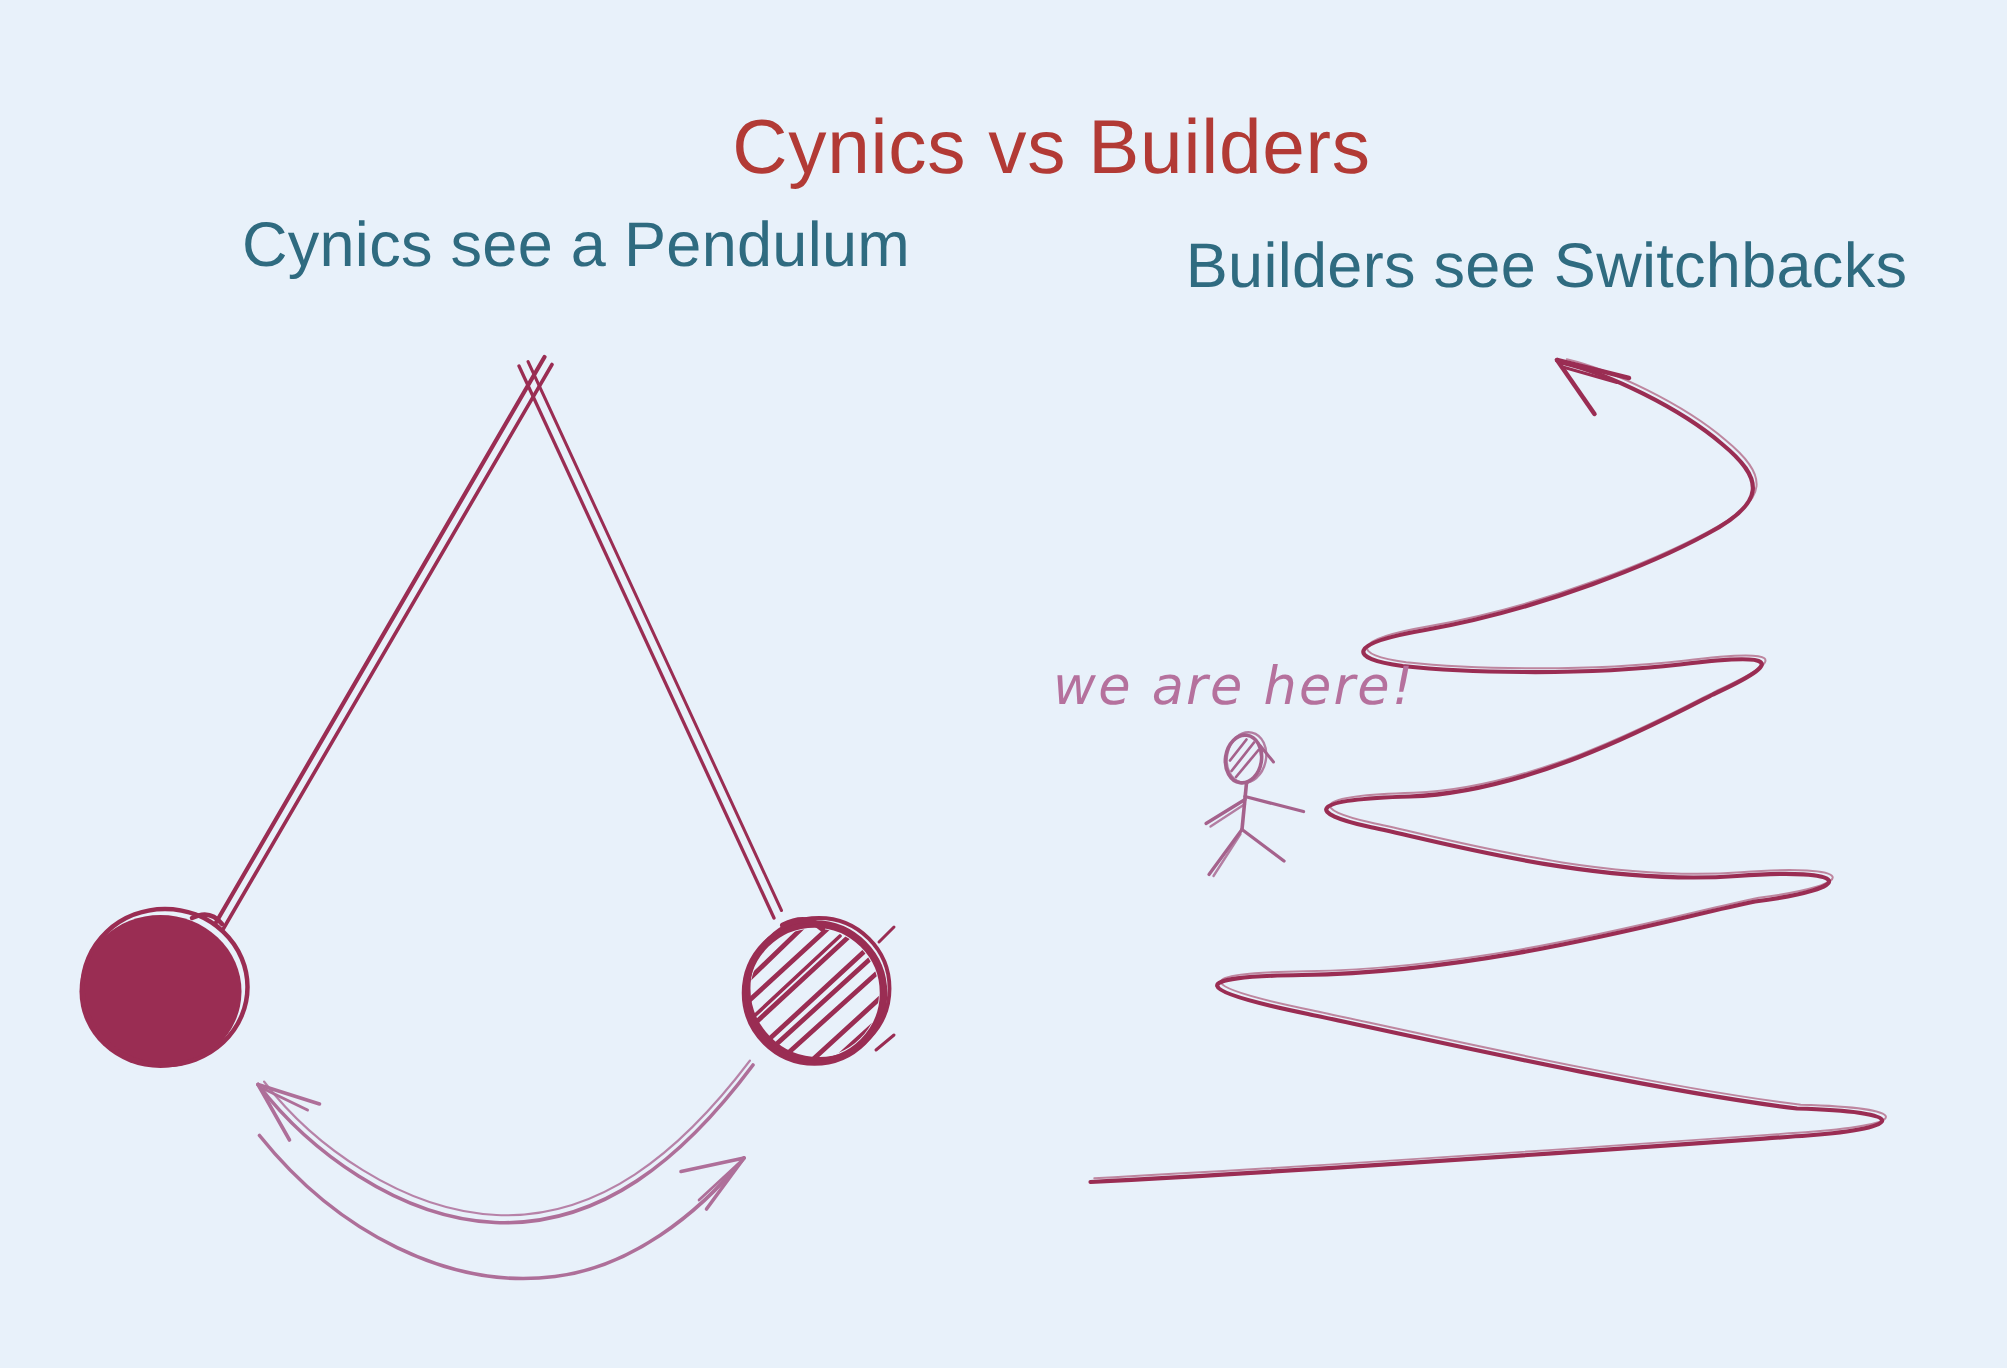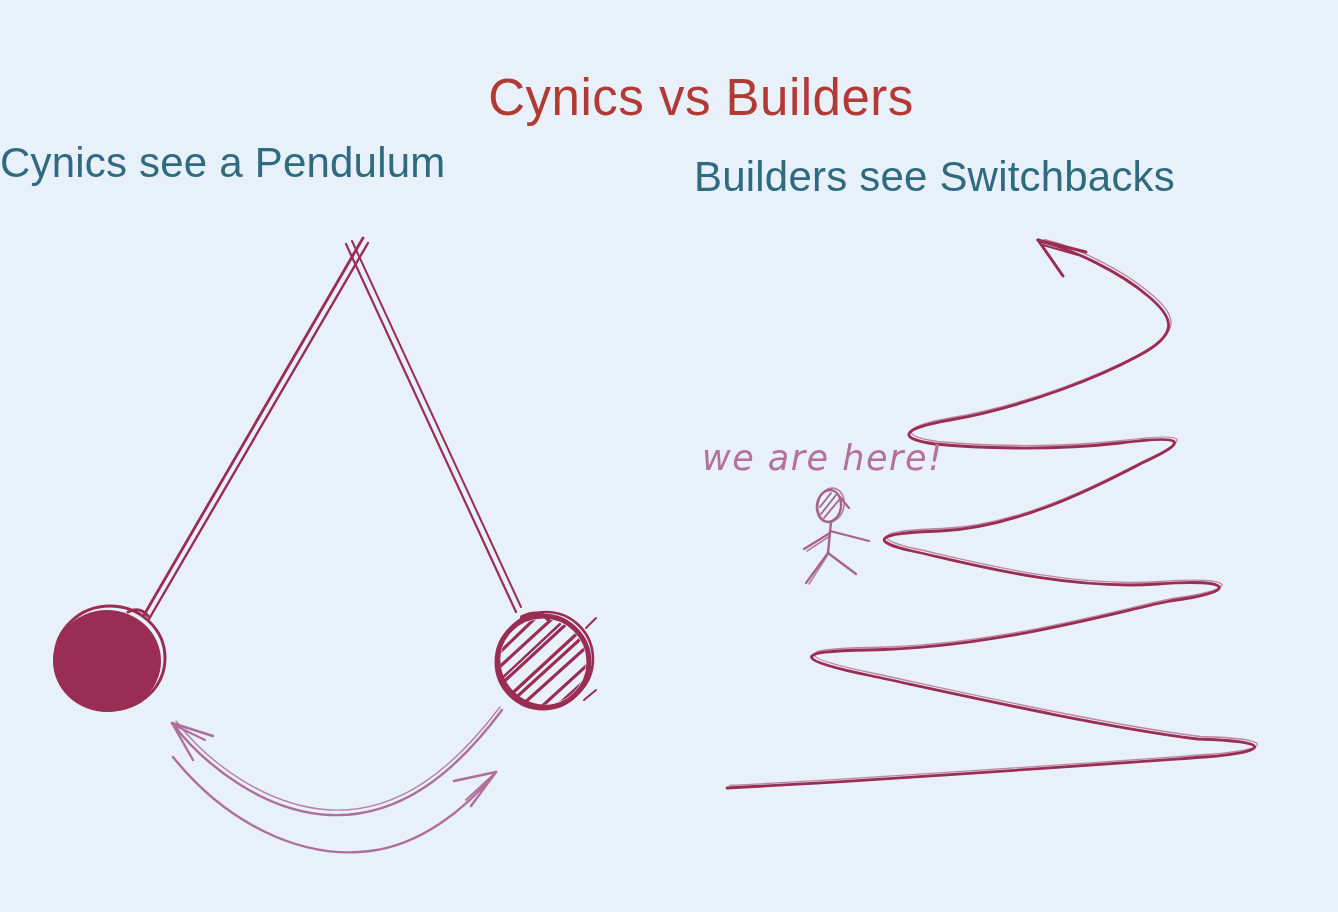--- a/index.html
+++ b/index.html
@@ -8,21 +8,21 @@
     background:var(--color-background,#e8f1fa);
     font-family:"Liberation Sans",sans-serif;
   }
   .title{
     position:absolute;top:34px;left:0;width:100%;box-sizing:border-box;padding-left:64px;
     text-align:center;font-size:51px;font-weight:500;letter-spacing:.5px;
     color:var(--color-title,#b23a35);
   }
   .heading{
     position:absolute;font-size:42px;font-weight:500;letter-spacing:.2px;
-    color:var(--color-heading,#2f6b80);white-space:nowrap;
+    color:var(--color-heading,#2f6b80);text-align:center;white-space:nowrap;
   }
   .heading-left{left:0;width:768px;top:139px;}
   .heading-right{left:694px;width:674px;top:153px;}
   .we-are-here{
     position:absolute;left:702px;top:438px;
     font-size:35px;font-style:italic;letter-spacing:1.5px;
     color:var(--color-annotation,#b5719d);
     font-family:"DejaVu Sans",sans-serif;
   }
   svg.sketch{position:absolute;left:0;top:0;}

